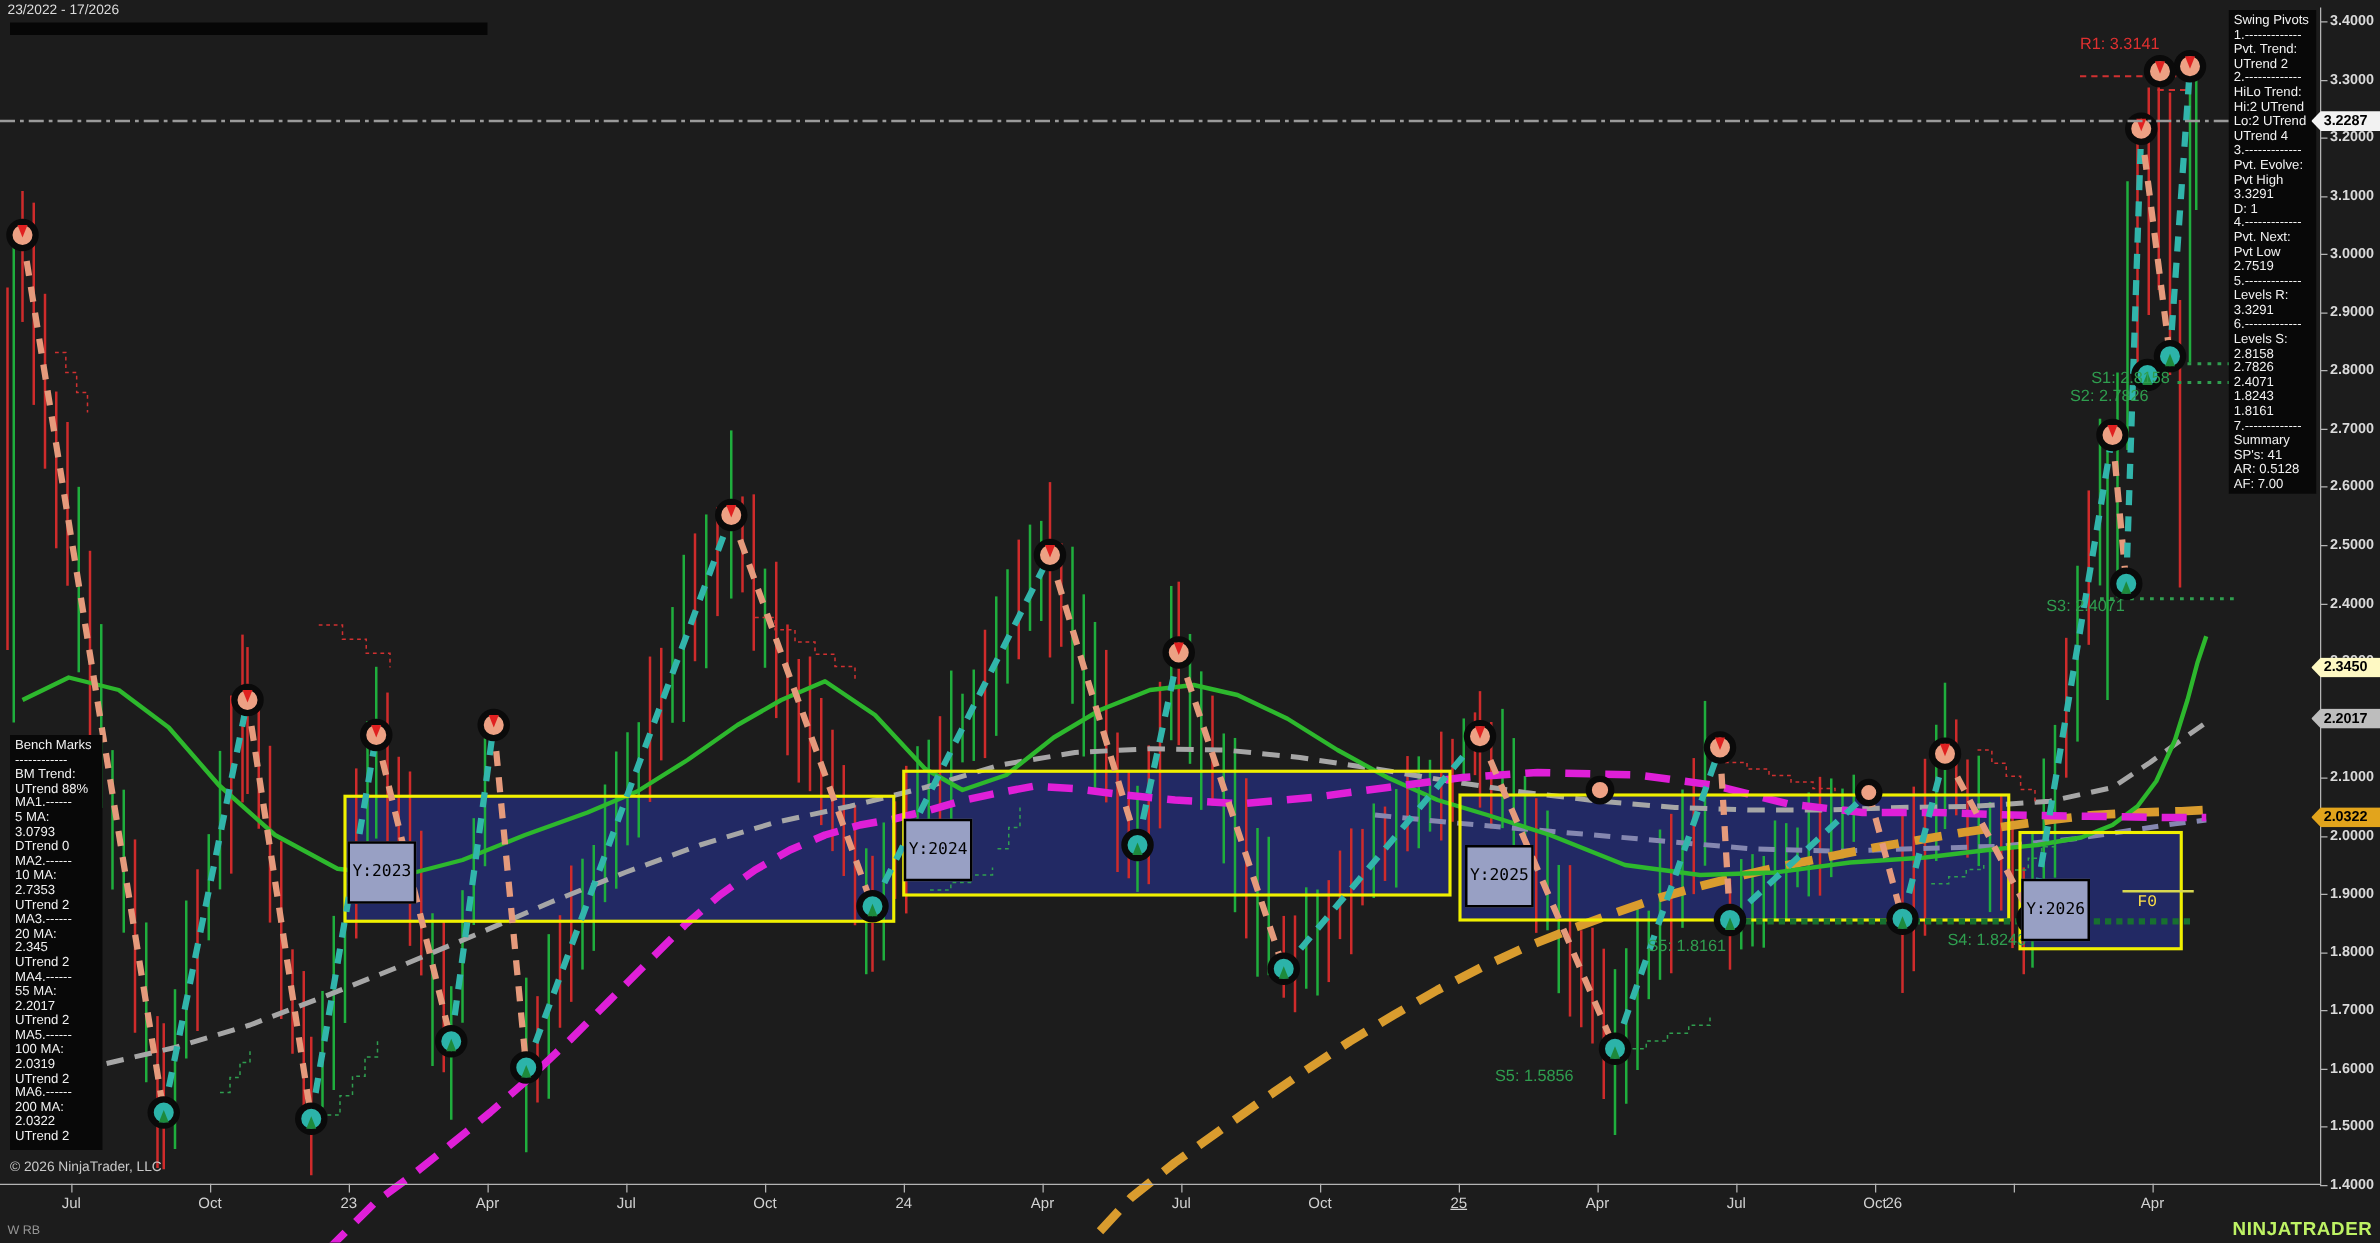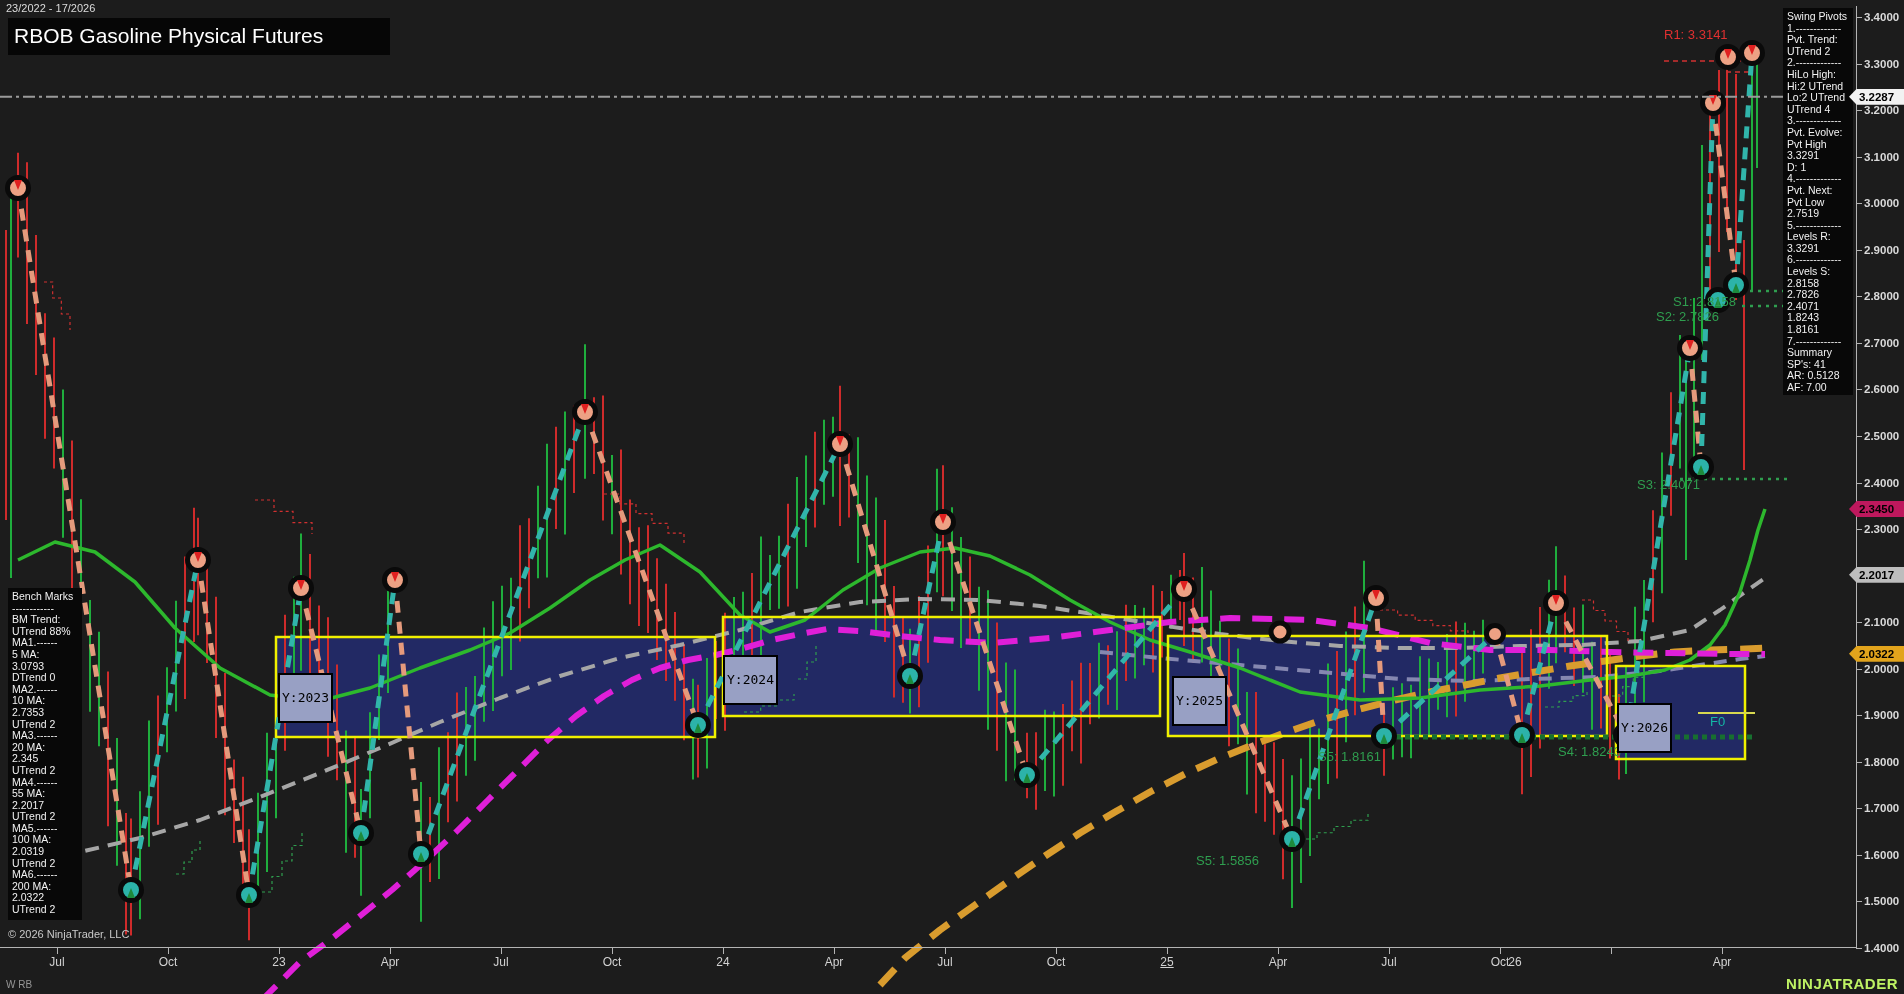--- a/index.html
+++ b/index.html
@@ -346,21 +346,20 @@
     <polygon points="1724,49 1732,49 1728,59" fill="#e02020"></polygon>
     <circle cx="1718" cy="300" r="10.5" fill="#2cb3a9" stroke="#0a0a0a" stroke-width="5"></circle>
     <polygon points="1714,308 1722,308 1718,298" fill="#1d8a3c"></polygon>
     <circle cx="1280" cy="632" r="9" fill="#eda184" stroke="#0a0a0a" stroke-width="5"></circle>
     <line x1="0" y1="96.74015" x2="1848" y2="96.74015" stroke="#9a9a9a" stroke-width="2" stroke-dasharray="12 4 3 4"></line>
   </svg>
 
 <div class="overlay date-range">23/2022 - 17/2026</div>
 
 <div class="overlay title-box">
-  <div class="title-line">RBOB Gasoline Physical Futures</div>
 </div>
 
 <div id="bench-panel" class="overlay side-panel">
     <div>Bench Marks</div>
     <div>------------</div>
     <div>BM Trend:</div>
     <div>UTrend 88%</div>
     <div>MA1.------</div>
     <div>5 MA:</div>
     <div>3.0793</div>
@@ -385,21 +384,21 @@
     <div>200 MA:</div>
     <div>2.0322</div>
     <div>UTrend 2</div>
   </div>
 <div id="swing-panel" class="overlay side-panel">
     <div>Swing Pivots</div>
     <div>1.-------------</div>
     <div>Pvt. Trend:</div>
     <div>UTrend 2</div>
     <div>2.-------------</div>
-    <div>HiLo High:</div>
+    <div>HiLo Trend:</div>
     <div>Hi:2 UTrend</div>
     <div>Lo:2 UTrend</div>
     <div>UTrend 4</div>
     <div>3.-------------</div>
     <div>Pvt. Evolve:</div>
     <div>Pvt High</div>
     <div>3.3291</div>
     <div>D: 1</div>
     <div>4.-------------</div>
     <div>Pvt. Next:</div>
@@ -422,29 +421,29 @@
     <div>AF: 7.00</div>
   </div>
 
 <div class="ann" id="ann-0" style="left: 1664px; top: 27px; color: rgb(224, 48, 48);">R1: 3.3141</div>
 <div class="ann" id="ann-1" style="left: 1673px; top: 294px; color: rgb(47, 158, 79);">S1: 2.8158</div>
 <div class="ann" id="ann-2" style="left: 1656px; top: 309px; color: rgb(47, 158, 79);">S2: 2.7826</div>
 <div class="ann" id="ann-3" style="left: 1637px; top: 477px; color: rgb(47, 158, 79);">S3: 2.4071</div>
 <div class="ann" id="ann-4" style="left: 1558px; top: 744px; color: rgb(47, 158, 79);">S4: 1.8243</div>
 <div class="ann" id="ann-5" style="left: 1318px; top: 749px; color: rgb(47, 158, 79);">S5: 1.8161</div>
 <div class="ann" id="ann-6" style="left: 1196px; top: 853px; color: rgb(47, 158, 79);">S5: 1.5856</div>
-<div class="ann" id="ann-7" style="left: 1710px; top: 714px; color: #14b8a6;">F0</div>
+<div class="ann" id="ann-7" style="left: 1710px; top: 714px; color: #fde047; font-family: Liberation Mono, monospace;">F0</div>
 
 <div class="chip overlay" id="chip-0" style="left: 278px; top: 673px;">Y:2023</div>
 <div class="chip overlay" id="chip-1" style="left: 723px; top: 655px;">Y:2024</div>
 <div class="chip overlay" id="chip-2" style="left: 1172px; top: 676px;">Y:2025</div>
 <div class="chip overlay" id="chip-3" style="left: 1617px; top: 703px;">Y:2026</div>
 
 <div class="marker" id="marker-0" style="background: rgb(242, 242, 242); top: 88.7401px;">3.2287</div>
-<div class="marker" id="marker-1" style="background: #be185d; top: 501px;">2.3450</div>
+<div class="marker" id="marker-1" style="background: #fef9c3; top: 526px;">2.3450</div>
 <div class="marker" id="marker-2" style="background: rgb(189, 189, 189); top: 566.809px;">2.2017</div>
 <div class="marker" id="marker-3" style="background: rgb(226, 164, 28); top: 645.711px;">2.0322</div>
 
 <div class="axis-v"></div>
 <div class="axis-h"></div>
 <div id="price-axis">
     <div class="ptick-label" style="top: 11px;">3.4000</div>
     <div class="ptick-mark" style="top: 17px;"></div>
     <div class="ptick-label" style="top: 57.55px;">3.3000</div>
     <div class="ptick-mark" style="top: 63.55px;"></div>

